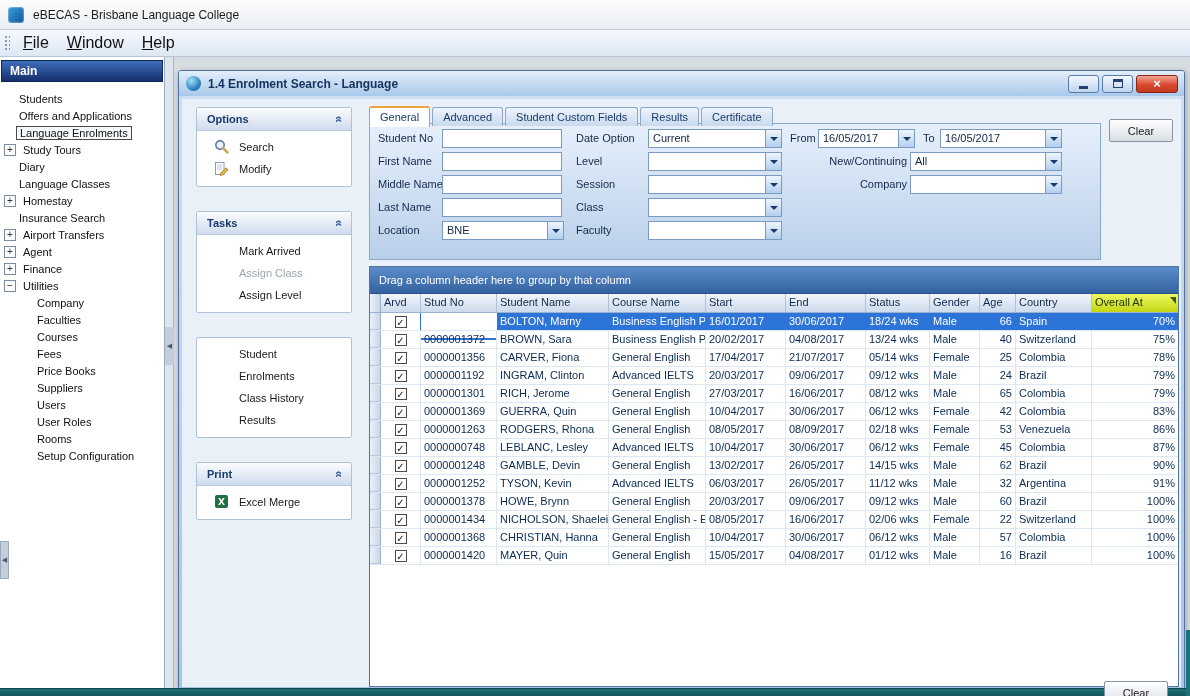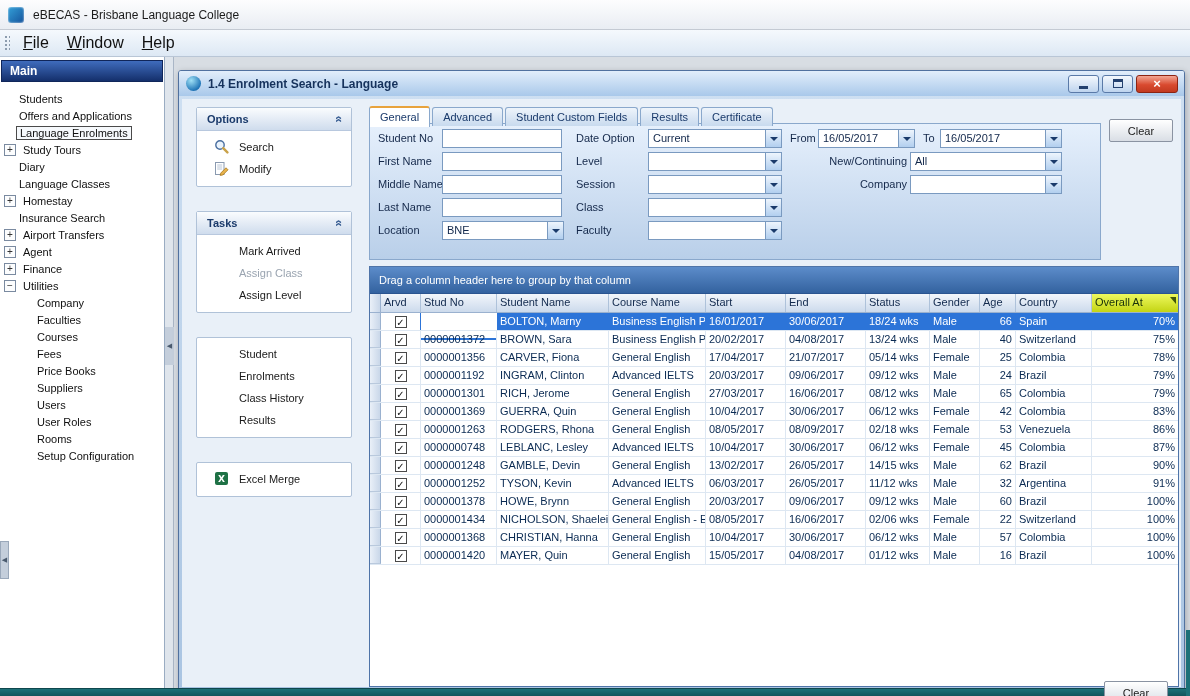--- a/index.html
+++ b/index.html
@@ -307,20 +307,24 @@
             </div>
             <div class="tp-item">
               <span>Class History</span>
             </div>
             <div class="tp-item">
               <span>Results</span>
             </div>
           </div>
         </div>
         <div class="tp-section">
+          <div class="tp-header">
+            <span class="tp-title">Print</span>
+            <span class="chev">«</span>
+          </div>
           <div class="tp-body">
             <div class="tp-item">
               <span class="tp-icon"><svg width="15" height="15" viewBox="0 0 15 15">
                   <rect x="1" y="1" width="13" height="13" rx="2" fill="#1e7145"></rect>
                   <text x="7.5" y="11" font-size="9" font-family="DejaVu Sans, sans-serif" font-weight="bold" fill="#fff" text-anchor="middle">X</text>
                 </svg></span>
               <span>Excel Merge</span>
             </div>
           </div>
         </div>

